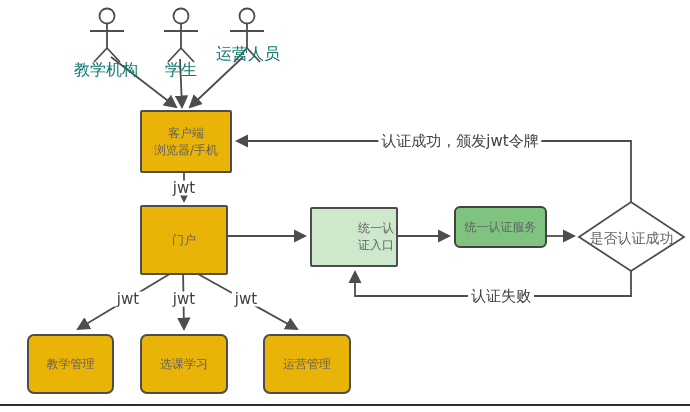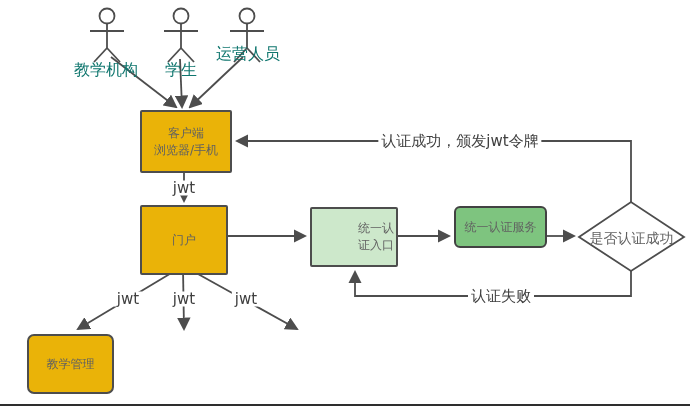--- a/index.html
+++ b/index.html
@@ -153,21 +153,27 @@
   <div class="node node-service">
     <span>统一认证服务</span>
   </div>
 
   <div class="decision-label">是否认证成功</div>
 
   <div class="node rounded node-teaching">
     <span>教学管理</span>
   </div>
 
+  <div class="node rounded node-course">
+    <span>选课学习</span>
+  </div>
 
+  <div class="node rounded node-ops">
+    <span>运营管理</span>
+  </div>
 
   <div class="edge-label" style="left:184px; top:188px;">jwt</div>
   <div class="edge-label" style="left:460px; top:141px;">认证成功，颁发jwt令牌</div>
   <div class="edge-label" style="left:501px; top:296px;font-family:Liberation Serif, serif;">认证失败</div>
   <div class="edge-label" style="left:128px; top:299px;">jwt</div>
   <div class="edge-label" style="left:184px; top:299px;">jwt</div>
   <div class="edge-label" style="left:246px; top:299px;">jwt</div>
 
   <div class="bottom-rule"></div>
 </div>

